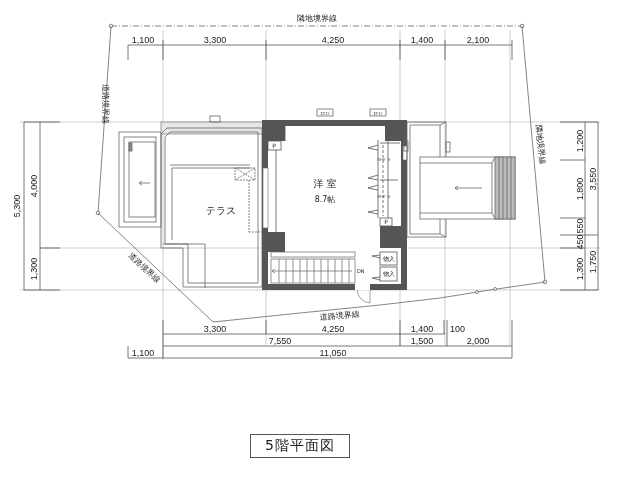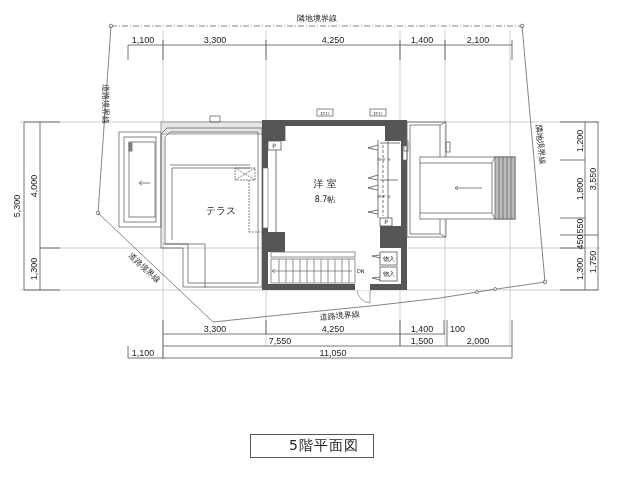--- a/index.html
+++ b/index.html
@@ -1,21 +1,21 @@
 <!DOCTYPE html>
 <html><head>
 <meta charset="utf-8">
 <style>
   html, body { margin:0; padding:0; background:#ffffff; }
   body { width:640px; height:481px; position:relative; overflow:hidden; font-family:"DejaVu Sans", sans-serif; }
   #plan { position:absolute; left:0; top:0; width:640px; height:481px; }
   .dim { font-family:"Liberation Sans Narrow","Liberation Sans", sans-serif; font-size:9px; fill:#222; }
   .lbl { font-family:"DejaVu Sans", sans-serif; fill:#222; }
   .title-box { position:absolute; left:250px; top:434px; width:98px; height:22px; border:1px solid #555; background:#fff;
-     display:flex; align-items:center; justify-content:center; font-family:"DejaVu Sans", sans-serif; font-size:14px; color:#222; letter-spacing:1px;padding-left:24px; }
+     display:flex; align-items:center; justify-content:center; font-family:"DejaVu Sans", sans-serif; font-size:14px; color:#222; letter-spacing:1px; }
 </style>
 </head>
 <body>
 
 <svg id="plan" viewBox="0 0 640 481" xmlns="http://www.w3.org/2000/svg">
 
   <g stroke="#b0b0b0" stroke-width="0.6" fill="none">
     <line x1="163" y1="30" x2="163" y2="360"></line>
     <line x1="266" y1="30" x2="266" y2="345"></line>
     <line x1="400" y1="30" x2="400" y2="345"></line>

